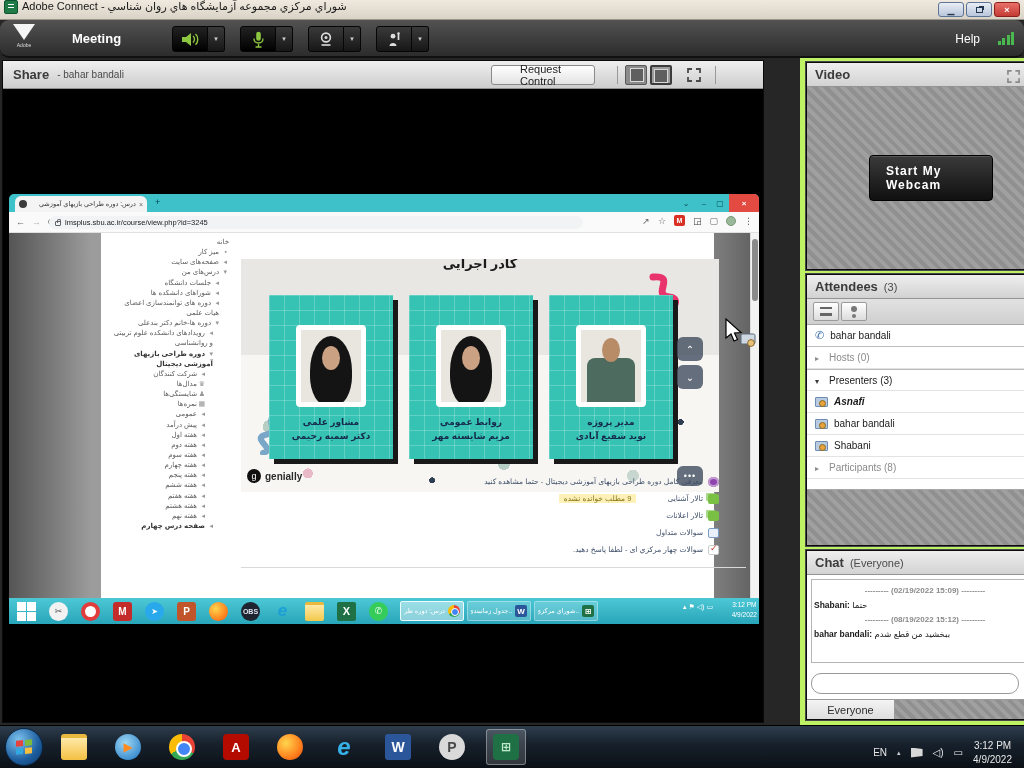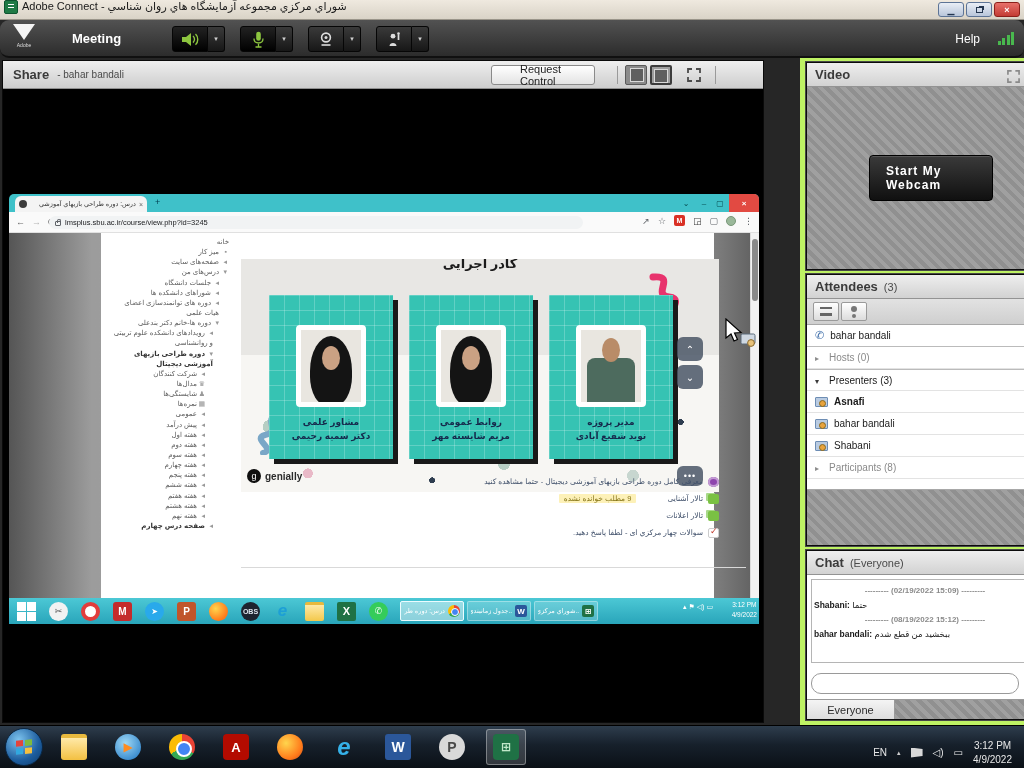--- a/index.html
+++ b/index.html
@@ -186,21 +186,21 @@
   .attbtn{width:26px;height:19px;border:1px solid #9a9a9a;border-radius:2px;background:linear-gradient(#fff,#dcdcdc);display:flex;align-items:center;justify-content:center;}
   .ic-list{width:12px;height:9px;border-top:2px solid #666;border-bottom:2px solid #666;background:linear-gradient(#666,#666) 0 3.5px/100% 2px no-repeat;}
   .ic-person{width:6px;height:6px;border-radius:50%;background:#777;box-shadow:0 7px 0 -1px #777;margin-top:-6px;}
   .att-active{height:22px;border-bottom:1px solid #bbb;display:flex;align-items:center;gap:6px;padding:0 8px;font-size:10px;color:#1a1a1a;}
   .ic-phone{color:#3c6ca8;font-size:11px;}
   .attrows .arow{height:22px;display:flex;align-items:center;gap:6px;padding:0 8px;font-size:10px;color:#1a1a1a;border-bottom:1px solid #e3e3e3;}
   .arow[data-type="group"]{color:#8a8a8a;}
   .arow .gtri::before{content:"▸";font-size:8px;color:#8a8a8a;}
   .arow[data-type="group-open"] .gtri::before{content:"▾";color:#3a3a3a;}
   .arow[data-type="group-open"]{border-top:1px solid #bbb;}
-  .arow[data-italic="true"] .aname{font-weight:bold;}
+  .arow[data-italic="true"] .aname{font-style:italic;font-weight:bold;}
   .ic-pc{width:13px;height:10px;background:#b9cbe1;border:1px solid #6d8db4;border-radius:1px;position:relative;display:none;}
   .arow[data-type="user"] .ic-pc{display:block;}
   .ic-pc::after{content:"";position:absolute;right:1px;bottom:-1px;width:5px;height:5px;border-radius:50%;background:#e8a33d;border:1px solid #8a6a20;}
   .arow .gtri{display:inline-block;width:8px;}
   .micbadge{display:none;margin-left:auto;width:9px;height:11px;border:1px solid #44546a;border-radius:4px;background:#dfe8f2;position:relative;}
   .arow[data-mic="true"] .micbadge{display:block;}
   .micbadge::after{content:"»";position:absolute;right:-7px;top:-2px;font-size:8px;color:#44546a;}
   .att-fill{position:absolute;left:0;bottom:0;width:100%;height:56px;border-top:1px solid #a8a8a8;}
 
   .chat-pod{top:492px;height:170px;}
@@ -539,20 +539,25 @@
               <span class="atext">تالار آشنایی</span>
               <span class="abadge">9 مطلب خوانده نشده</span>
             </div>
 
             <div class="actrow">
               <span class="aico" data-icon="forum"></span>
               <span class="atext">تالار اعلانات</span>
 
             </div>
 
+            <div class="actrow">
+              <span class="aico" data-icon="page"></span>
+              <span class="atext">سوالات متداول</span>
+
+            </div>
 
             <div class="actrow">
               <span class="aico" data-icon="choice"></span>
               <span class="atext">سوالات چهار مركزي ای - لطفا پاسخ دهید.</span>
 
             </div>
 
         </div>
         <div class="act-hr"></div>
 

